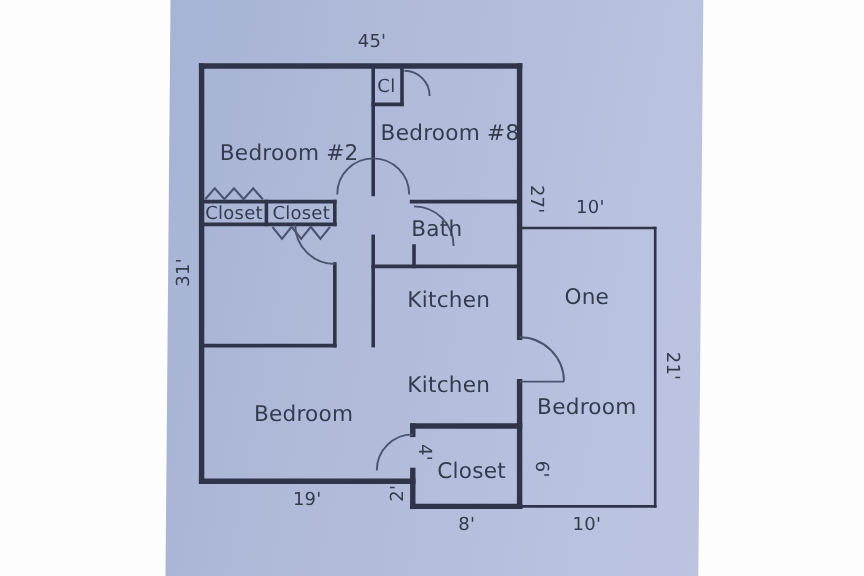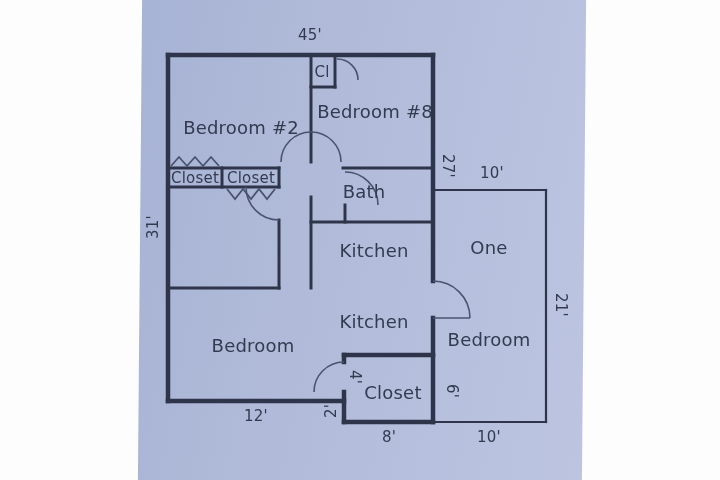--- a/index.html
+++ b/index.html
@@ -112,16 +112,16 @@
     <div class="lbl dim" style="left:310px;top:35px">45'</div>
     <div class="lbl dim rot-ccw" style="left:153px;top:227px">31'</div>
     <div class="lbl dim rot-cw" style="left:447px;top:166px">27'</div>
     <div class="lbl dim" style="left:492px;top:173px">10'</div>
     <div class="lbl dim rot-cw" style="left:560px;top:305px">21'</div>
     <div class="lbl dim" style="left:489px;top:437px">10'</div>
     <div class="lbl dim rot-cw" style="left:451px;top:391px">6'</div>
     <div class="lbl dim" style="left:389px;top:437px">8'</div>
     <div class="lbl dim rot-cw" style="left:354px;top:377px">4'</div>
     <div class="lbl dim rot-ccw" style="left:331px;top:411px">2'</div>
-    <div class="lbl dim" style="left:256px;top:416px">12'</div>
+    <div class="lbl dim" style="left:256px;top:416px">19'</div>
 
   </div>
 </div>
 
 </body></html>

